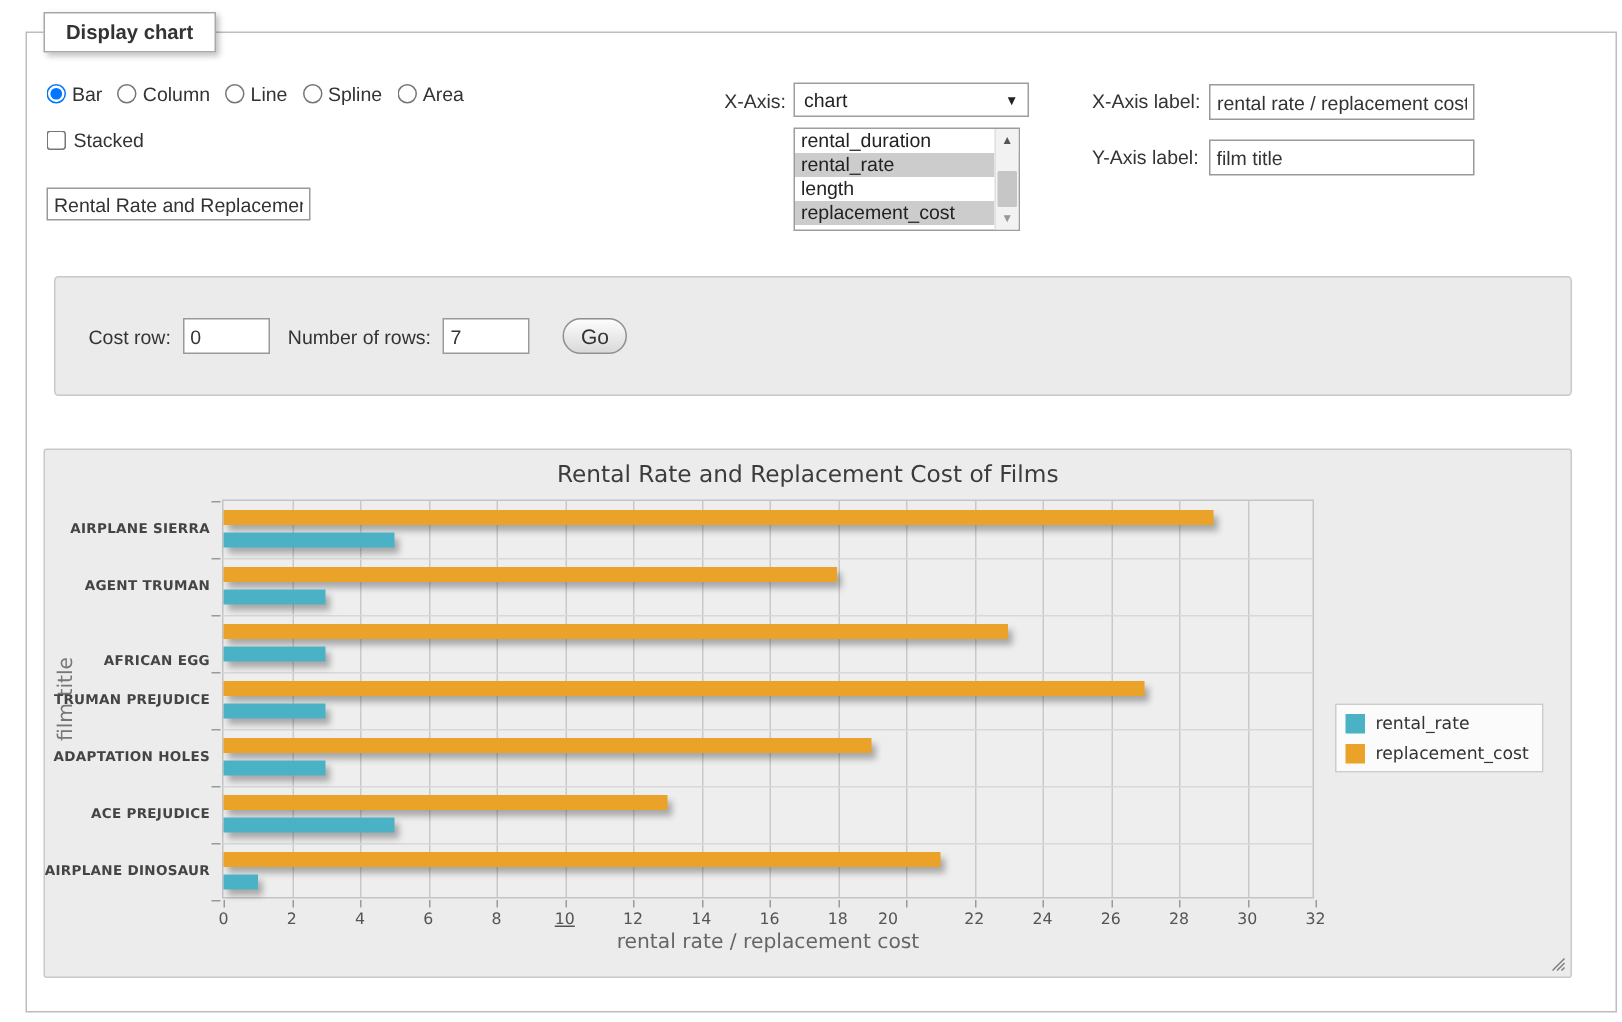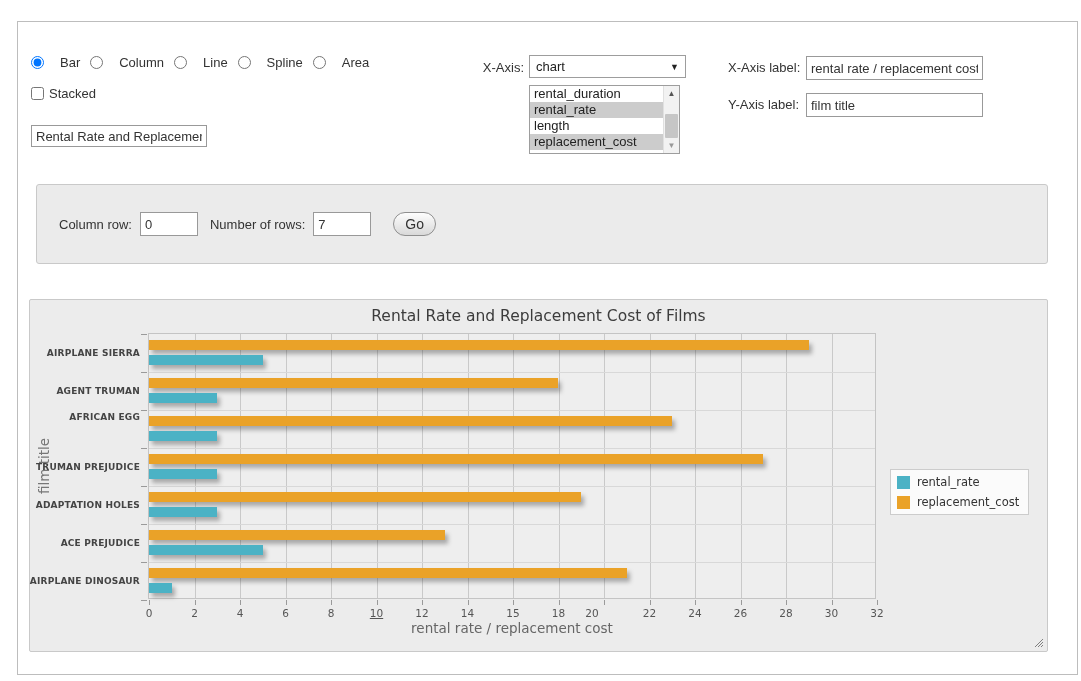--- a/index.html
+++ b/index.html
@@ -11,21 +11,21 @@
   .frame { position:absolute; left:17px; top:21px; width:1061px; height:654px;
     border:1px solid #bdbdbd; background:#fff; }
   .legend-tab { position:absolute; left:11px; top:-14px; background:#fff;
     border:1px solid #a8a8a8; padding:5px 14px; font-weight:bold; font-size:13.5px;
     color:#333; box-shadow:2px 2px 4px rgba(0,0,0,0.25); z-index:5; }
 
   
   .ctl-label { position:absolute; color:#333; font-size:13px; white-space:nowrap; }
   #chart-type-radios { position:absolute; left:13px; top:31px; height:18px;
     display:flex; align-items:center; gap:4px; }
-  .radio-item { display:flex; align-items:center; gap:16px; margin-right:6px; cursor:default; }
+  .radio-item { display:flex; align-items:center; gap:4px; margin-right:6px; cursor:default; }
   .radio-item input { width:13px; height:13px; margin:0; }
   #stacked-row { position:absolute; left:13px; top:64px; display:flex; align-items:center; gap:5px; }
   #stacked-row input { width:13px; height:13px; margin:0; }
 
   .text-input { border:1px solid #999; background:#fff; height:22px; padding:0 4px;
     font-family:"Liberation Sans", sans-serif; font-size:13px; color:#333; }
   #title-input { position:absolute; left:13px; top:103px; width:176px; }
 
   
   .selectbox { position:absolute; left:511px; top:33px; width:157px; height:23px;
@@ -86,20 +86,21 @@
     flex-direction:column; gap:6px; }
   .legend-row { display:flex; align-items:center; gap:7px; }
   .legend-swatch { width:13px; height:13px; }
   .legend-label { font-size:11.5px; color:#333; white-space:nowrap; }
   .resize-grip { position:absolute; right:3px; bottom:3px; width:12px; height:12px; cursor:nwse-resize; }
 </style>
 </head>
 <body>
 
 <div class="frame">
+  <div class="legend-tab">Display chart</div>
 
   <div id="chart-type-radios">
       <label class="radio-item">
         <input type="radio" name="ctype" checked="" style="">
         <span>Bar</span>
       </label>
       <label class="radio-item">
         <input type="radio" name="ctype" style="">
         <span>Column</span>
       </label>
@@ -144,21 +145,21 @@
       <div class="sb-btn sb-down">▼</div>
     </div>
   </div>
 
   <div class="ctl-label" style="left:710px; top:38px;">X-Axis label:</div>
   <input class="text-input" type="text" style="position: absolute; left: 788px; top: 34px; width: 177px; height: 24px;" value="rental rate / replacement cost">
   <div class="ctl-label" style="left:710px; top:75px;">Y-Axis label:</div>
   <input class="text-input" type="text" style="position: absolute; left: 788px; top: 71px; width: 177px; height: 24px;" value="film title">
 
   <div class="pager-panel">
-    <label>Column row:</label>
+    <label>Cost row:</label>
     <input class="text-input pager-input" type="text" value="0" style="">
     <label class="num-rows-label">Number of rows:</label>
     <input class="text-input pager-input" type="text" value="7" style="">
     <button class="go-button">Go</button>
   </div>
 
   <div class="chart-panel">
     <div class="chart-title">Rental Rate and Replacement Cost of Films</div>
     <div class="yaxis-title">film title</div>
     <div class="plot" id="plot">
@@ -180,21 +181,21 @@
         <div class="xtick-stub" style="left: 227.5px;"></div>
         <div class="xtick-label" style="left: 227.5px; text-decoration: underline;">10</div>
         <div class="vgrid" style="left: 273px;"></div>
         <div class="xtick-stub" style="left: 273px;"></div>
         <div class="xtick-label" style="left: 273px;">12</div>
         <div class="vgrid" style="left: 318.5px;"></div>
         <div class="xtick-stub" style="left: 318.5px;"></div>
         <div class="xtick-label" style="left: 318.5px;">14</div>
         <div class="vgrid" style="left: 364px;"></div>
         <div class="xtick-stub" style="left: 364px;"></div>
-        <div class="xtick-label" style="left: 364px;">15</div>
+        <div class="xtick-label" style="left: 364px;">16</div>
         <div class="vgrid" style="left: 409.5px;"></div>
         <div class="xtick-stub" style="left: 409.5px;"></div>
         <div class="xtick-label" style="left: 409.5px;">18</div>
         <div class="vgrid" style="left: 455px;"></div>
         <div class="xtick-stub" style="left: 455px;"></div>
         <div class="xtick-label" style="left: 443px;">20</div>
         <div class="vgrid" style="left: 500.5px;"></div>
         <div class="xtick-stub" style="left: 500.5px;"></div>
         <div class="xtick-label" style="left: 500.5px;">22</div>
         <div class="vgrid" style="left: 546px;"></div>
@@ -226,21 +227,21 @@
         <div class="ytick-stub" style="top: 228px;"></div>
         <div class="ytick-stub" style="top: 266px;"></div>
         <div class="bar" style="left: 0px; top: 6px; width: 659.522px; background: rgb(234, 162, 40);"></div>
         <div class="bar" style="left: 0px; top: 21px; width: 113.522px; background: rgb(75, 178, 197);"></div>
         <div class="ytick-label" style="top: 14px;">AIRPLANE SIERRA</div>
         <div class="bar" style="left: 0px; top: 44px; width: 409.272px; background: rgb(234, 162, 40);"></div>
         <div class="bar" style="left: 0px; top: 59px; width: 68.0225px; background: rgb(75, 178, 197);"></div>
         <div class="ytick-label" style="top: 52px;">AGENT TRUMAN</div>
         <div class="bar" style="left: 0px; top: 82px; width: 523.022px; background: rgb(234, 162, 40);"></div>
         <div class="bar" style="left: 0px; top: 97px; width: 68.0225px; background: rgb(75, 178, 197);"></div>
-        <div class="ytick-label" style="top: 78px;">AFRICAN EGG</div>
+        <div class="ytick-label" style="top: 102px;">AFRICAN EGG</div>
         <div class="bar" style="left: 0px; top: 120px; width: 614.022px; background: rgb(234, 162, 40);"></div>
         <div class="bar" style="left: 0px; top: 135px; width: 68.0225px; background: rgb(75, 178, 197);"></div>
         <div class="ytick-label" style="top: 128px;">TRUMAN PREJUDICE</div>
         <div class="bar" style="left: 0px; top: 158px; width: 432.022px; background: rgb(234, 162, 40);"></div>
         <div class="bar" style="left: 0px; top: 173px; width: 68.0225px; background: rgb(75, 178, 197);"></div>
         <div class="ytick-label" style="top: 166px;">ADAPTATION HOLES</div>
         <div class="bar" style="left: 0px; top: 196px; width: 295.522px; background: rgb(234, 162, 40);"></div>
         <div class="bar" style="left: 0px; top: 211px; width: 113.522px; background: rgb(75, 178, 197);"></div>
         <div class="ytick-label" style="top: 204px;">ACE PREJUDICE</div>
         <div class="bar" style="left: 0px; top: 234px; width: 477.522px; background: rgb(234, 162, 40);"></div>

